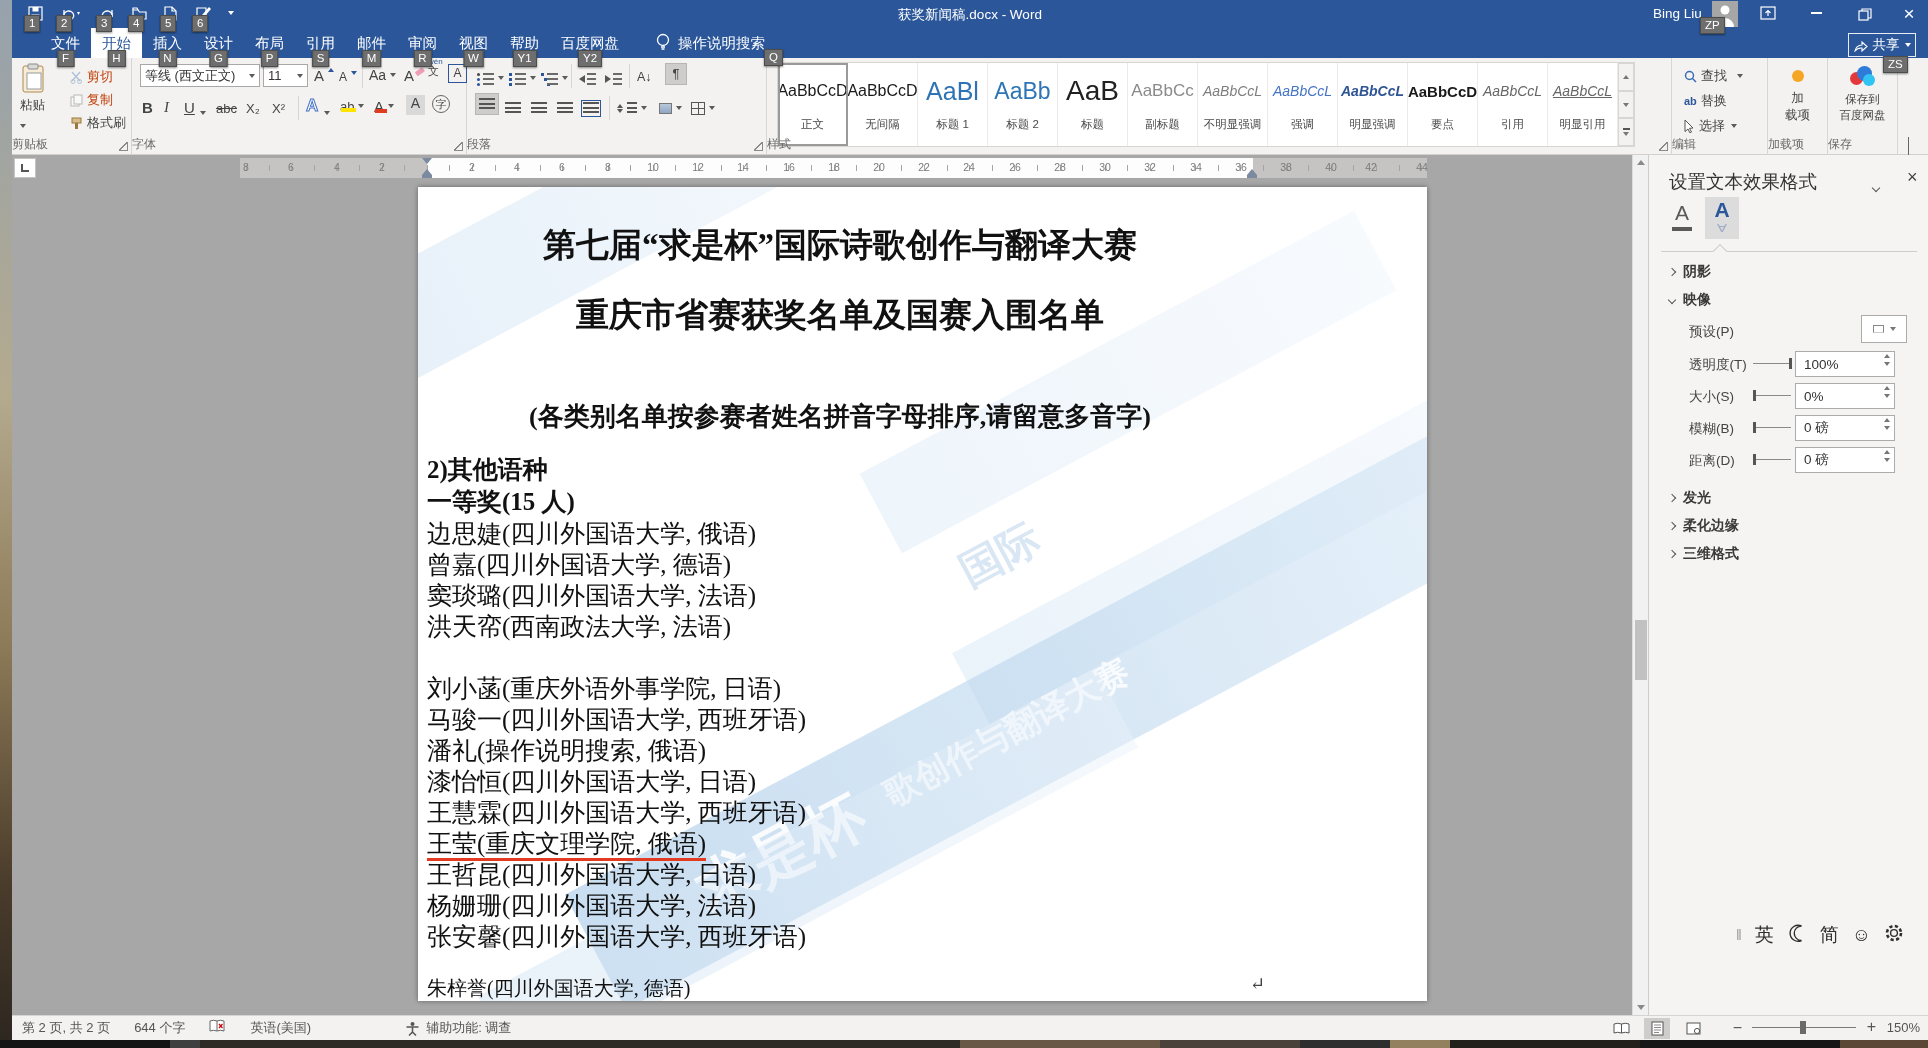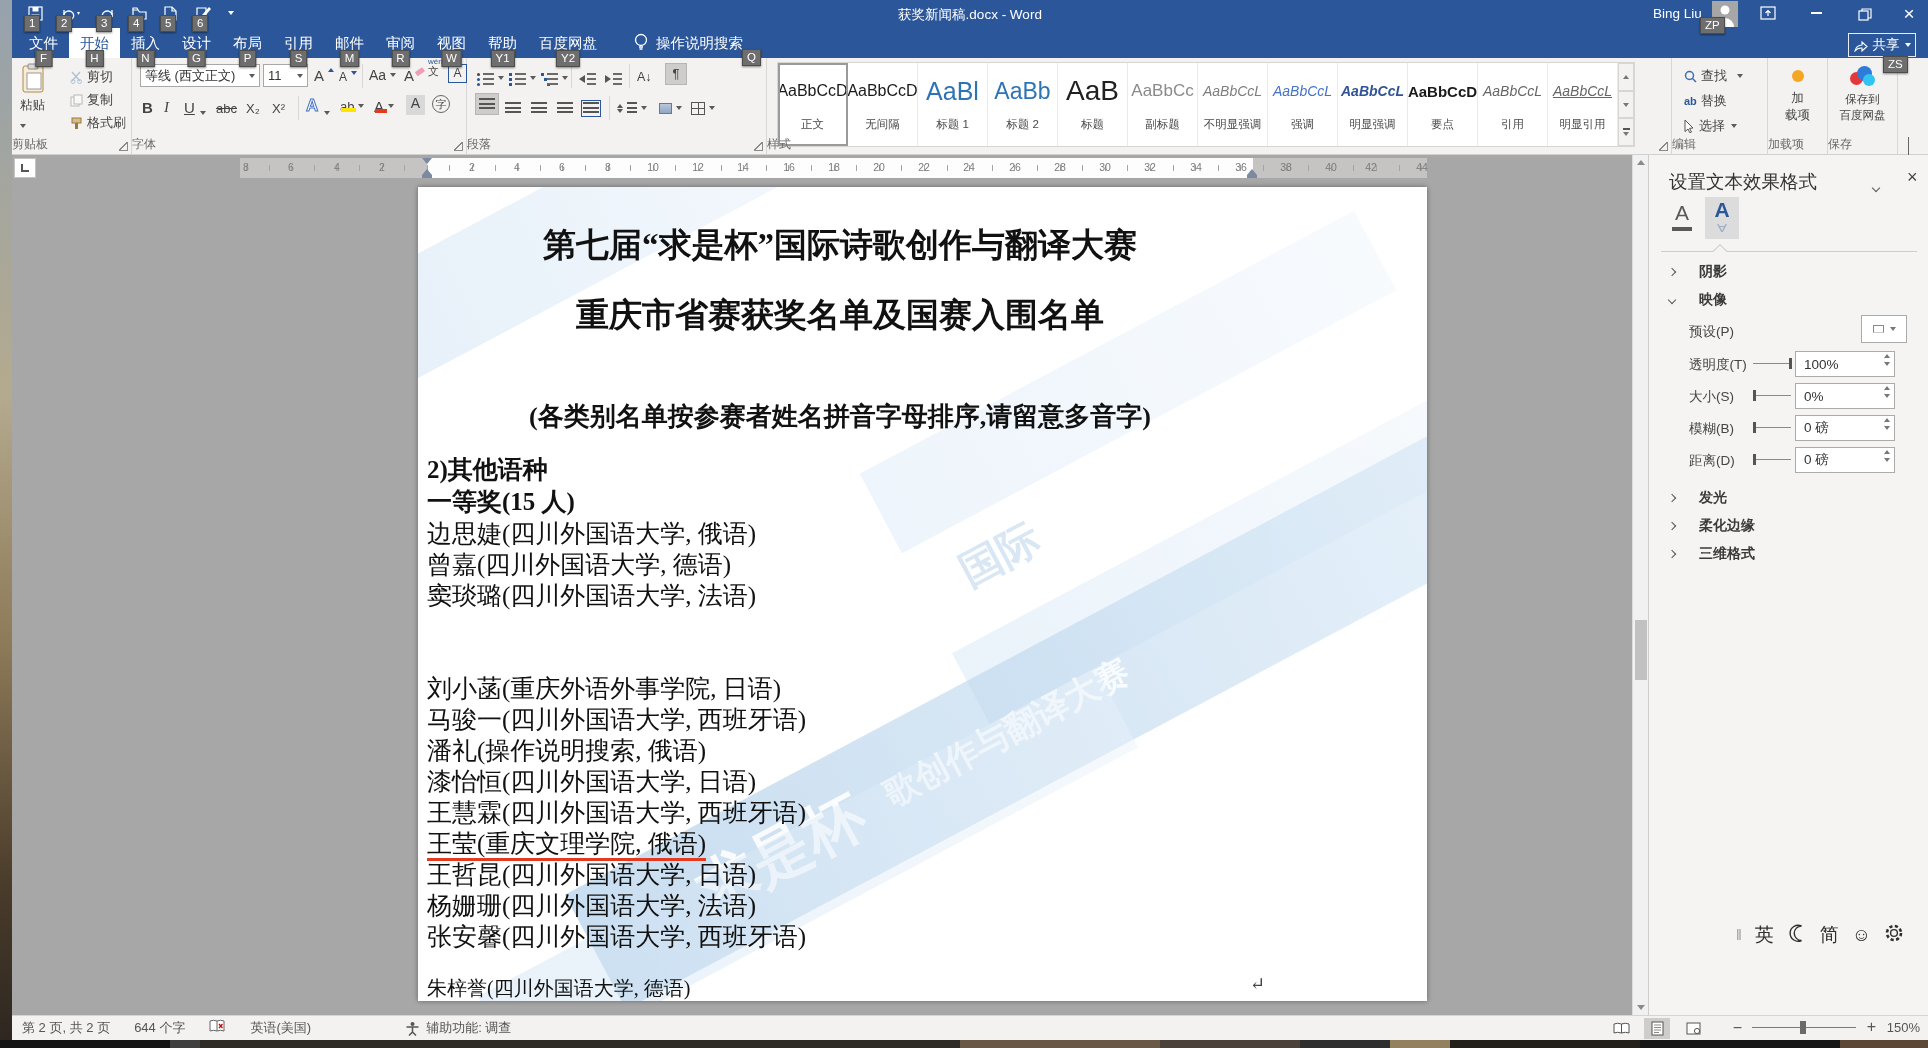--- a/index.html
+++ b/index.html
@@ -14,36 +14,36 @@
 #win{left:12px;top:0;width:1916px;height:1040px;background:#fff}
 
 #titlebar{left:0;top:0;width:1916px;height:28px;background:#2b579a;color:#fff}
 .qat{left:16px;top:2px;display:flex;gap:16px;align-items:center;height:22px}
 .qat .qi{position:relative;width:16px;height:16px;display:flex;align-items:center}
 .kt{position:absolute;background:#6e6e6e;color:#fff;font-size:11.5px;line-height:13px;padding:1px 4px;border:1px solid #4c4c4c;box-shadow:0 1px 2px rgba(0,0,0,.45);white-space:nowrap;z-index:60}
 .qi .kt{left:-4px;top:10px}
 #doc-title{left:50%;top:6px;transform:translateX(-50%);font-size:13.5px;white-space:nowrap}
 .winbtn{color:#fff;font-size:15px;text-align:center}
 
-#tabstrip{left:0;top:28px;width:1916px;height:30px;background:#2b579a;display:flex;align-items:stretch;padding-left:6px}
+#tabstrip{left:0;top:28px;width:1916px;height:30px;background:#2b579a;display:flex;align-items:stretch;padding-left:28px}
 .tab{position:relative;padding:0 11px;line-height:30px;font-size:14.5px;color:#fff;white-space:nowrap}
 .tab.active{background:#fff;color:#2b579a}
 .tab .kt{bottom:-9px;left:50%;transform:translateX(-50%)}
 #search-box{display:flex;align-items:center;gap:8px;margin-left:26px;color:#fff;font-size:14.5px;position:relative}
 
 #ribbon{left:0;top:58px;width:1916px;height:97px;background:#f3f2f1;border-bottom:1px solid #d2d0ce}
 .grp{position:absolute;top:0;height:97px;border-right:1px solid #d8d6d4}
 .glabel{position:absolute;bottom:2px;left:0;width:100%;text-align:left;font-size:12px;color:#696969}
 .lau{position:absolute;right:3px;bottom:4px;width:9px;height:9px;border-right:1px solid #8a8a8a;border-bottom:1px solid #8a8a8a;background:linear-gradient(135deg,transparent 46%,#8a8a8a 46% 58%,transparent 58%)}
 .rbtn{position:absolute;display:flex;align-items:center;gap:4px;font-size:13px;color:#444;height:22px}
 .dd{display:inline-block;width:0;height:0;border-left:3.5px solid transparent;border-right:3.5px solid transparent;border-top:4px solid #5a5a5a}
 .combob{position:absolute;height:23px;background:#fff;border:1px solid #aaa8a6;font-size:13px;color:#333;display:flex;align-items:center;padding:0 4px;justify-content:space-between}
 .sep{position:absolute;width:1px;height:24px;background:#d8d6d4}
 .tgl{background:#cfcdcb;border:1px solid #b8b6b4}
-.gray{color:#404040}
+.gray{color:#c2410c}
 
 .bars{width:16px;height:13px;background:repeating-linear-gradient(180deg,#555 0 2px,transparent 2px 4.7px)}
 .lsticon{width:17px;height:13px;position:relative}
 .lsticon::before{content:"";position:absolute;left:0;top:1px;width:3px;height:3px;background:#2b579a}
 .lsticon::after{content:"";position:absolute;left:6px;top:1px;width:11px;height:2px;background:#6a6a6a;box-shadow:0 5px 0 #6a6a6a,0 10px 0 #6a6a6a}
 .lsticon.b1::before{box-shadow:0 5px 0 #2b579a,0 10px 0 #2b579a;border-radius:50%;background:#444}
 .lsticon.b2::before{box-shadow:0 5px 0 #2b579a,0 10px 0 #2b579a}
 .lsticon.b3::before{box-shadow:3px 5px 0 #2b579a,6px 10px 0 #2b579a}
 .indicon{width:17px;height:13px;position:relative}
 .indicon::after{content:"";position:absolute;right:0;top:1px;width:9px;height:2px;background:#6a6a6a;box-shadow:0 5px 0 #6a6a6a,0 10px 0 #6a6a6a}
@@ -83,21 +83,21 @@
 .wm{position:absolute;transform:rotate(-28deg);pointer-events:none}
 .doc{font-family:"Liberation Serif","DejaVu Serif",serif;color:#111;position:absolute;white-space:nowrap}
 .dc{left:9px;width:826px;text-align:center}
 .redline{border-bottom:3px solid #e23b22;padding-bottom:1px}
 
 #vscroll{left:1620px;top:155px;width:16px;height:860px;background:#f1f1f1;border-left:1px solid #dcdcdc}
 #vthumb{position:absolute;left:2px;top:465px;width:12px;height:60px;background:#c1c1c1}
 .scrarrow{position:absolute;left:4px;width:0;height:0;border-left:4px solid transparent;border-right:4px solid transparent}
 
 #pane{left:1636px;top:155px;width:280px;height:860px;background:#f5f4f3;border-left:1px solid #cfcdcb;color:#333}
-#pane .sect{font-size:14px;font-weight:bold;color:#3a3a3a;position:absolute;left:20px;display:flex;align-items:center;gap:24px}
+#pane .sect{font-size:14px;font-weight:bold;color:#3a3a3a;position:absolute;left:20px;display:flex;align-items:center;gap:8px}
 .spinbox{position:absolute;left:146px;width:100px;height:26px;background:#fff;border:1px solid #ababab;font-size:13.5px;display:flex;align-items:center;padding-left:8px}
 .spinner{position:absolute;right:4px;top:2px;display:flex;flex-direction:column;gap:4px}
 .su{width:0;height:0;border-left:3.5px solid transparent;border-right:3.5px solid transparent;border-bottom:4px solid #777}
 .sd{width:0;height:0;border-left:3.5px solid transparent;border-right:3.5px solid transparent;border-top:4px solid #777}
 .sldlab{position:absolute;left:40px;font-size:13.5px;color:#444;white-space:nowrap}
 .track{position:absolute;left:104px;width:38px;height:1px;background:#8a8a8a;top:12px}
 .thumbv{position:absolute;top:-5px;width:3px;height:11px;background:#555}
 
 #status{left:0;top:1015px;width:1916px;height:25px;background:#f3f2f1;border-top:1px solid #d6d4d2;font-size:13px;color:#555;display:flex;align-items:center}
 #status .item{margin-right:24px;white-space:nowrap}
@@ -549,20 +549,21 @@
         <div class="wm" style="left:40px;top:640px;width:700px;height:90px;background:linear-gradient(90deg,#cde0f2,#e9f2fa);opacity:.45"></div>
 
         <div class="doc dc" style="top:106px;font-size:33px;font-weight:bold">重庆市省赛获奖名单及国赛入围名单</div>
         <div class="doc dc" style="top:36px;font-size:33px;font-weight:bold">第七届“求是杯”国际诗歌创作与翻译大赛</div>
         <div class="doc dc" style="top:212px;font-size:26px;font-weight:bold">(各类别名单按参赛者姓名拼音字母排序,请留意多音字)</div>
         <div class="doc" style="left:9px;top:266px;font-size:25px;font-weight:bold">2)其他语种</div>
         <div class="doc" style="left:9px;top:298px;font-size:25px;font-weight:bold">一等奖(15 人)</div>
         <div class="doc" style="left:9px;top:330px;font-size:25px">边思婕(四川外国语大学, 俄语)</div>
         <div class="doc" style="left:9px;top:361px;font-size:25px">曾嘉(四川外国语大学, 德语)</div>
         <div class="doc" style="left:9px;top:392px;font-size:25px">窦琰璐(四川外国语大学, 法语)</div>
+        <div class="doc" style="left:9px;top:423px;font-size:25px">洪天帟(西南政法大学, 法语)</div>
         <div class="doc" style="left:9px;top:485px;font-size:25px">刘小菡(重庆外语外事学院, 日语)</div>
         <div class="doc" style="left:9px;top:516px;font-size:25px">马骏一(四川外国语大学, 西班牙语)</div>
         <div class="doc" style="left:9px;top:547px;font-size:25px">潘礼(操作说明搜索, 俄语)</div>
         <div class="doc" style="left:9px;top:578px;font-size:25px">漆怡恒(四川外国语大学, 日语)</div>
         <div class="doc" style="left:9px;top:609px;font-size:25px">王慧霖(四川外国语大学, 西班牙语)</div>
         <div class="doc" style="left:9px;top:640px;font-size:25px"><span class="redline">王莹(重庆文理学院, 俄语)</span></div>
         <div class="doc" style="left:9px;top:671px;font-size:25px">王哲昆(四川外国语大学, 日语)</div>
         <div class="doc" style="left:9px;top:702px;font-size:25px">杨姗珊(四川外国语大学, 法语)</div>
         <div class="doc" style="left:9px;top:733px;font-size:25px">张安馨(四川外国语大学, 西班牙语)</div>
         <div class="doc" style="left:9px;top:788px;font-size:20px">朱梓誉(四川外国语大学, 德语)</div>

